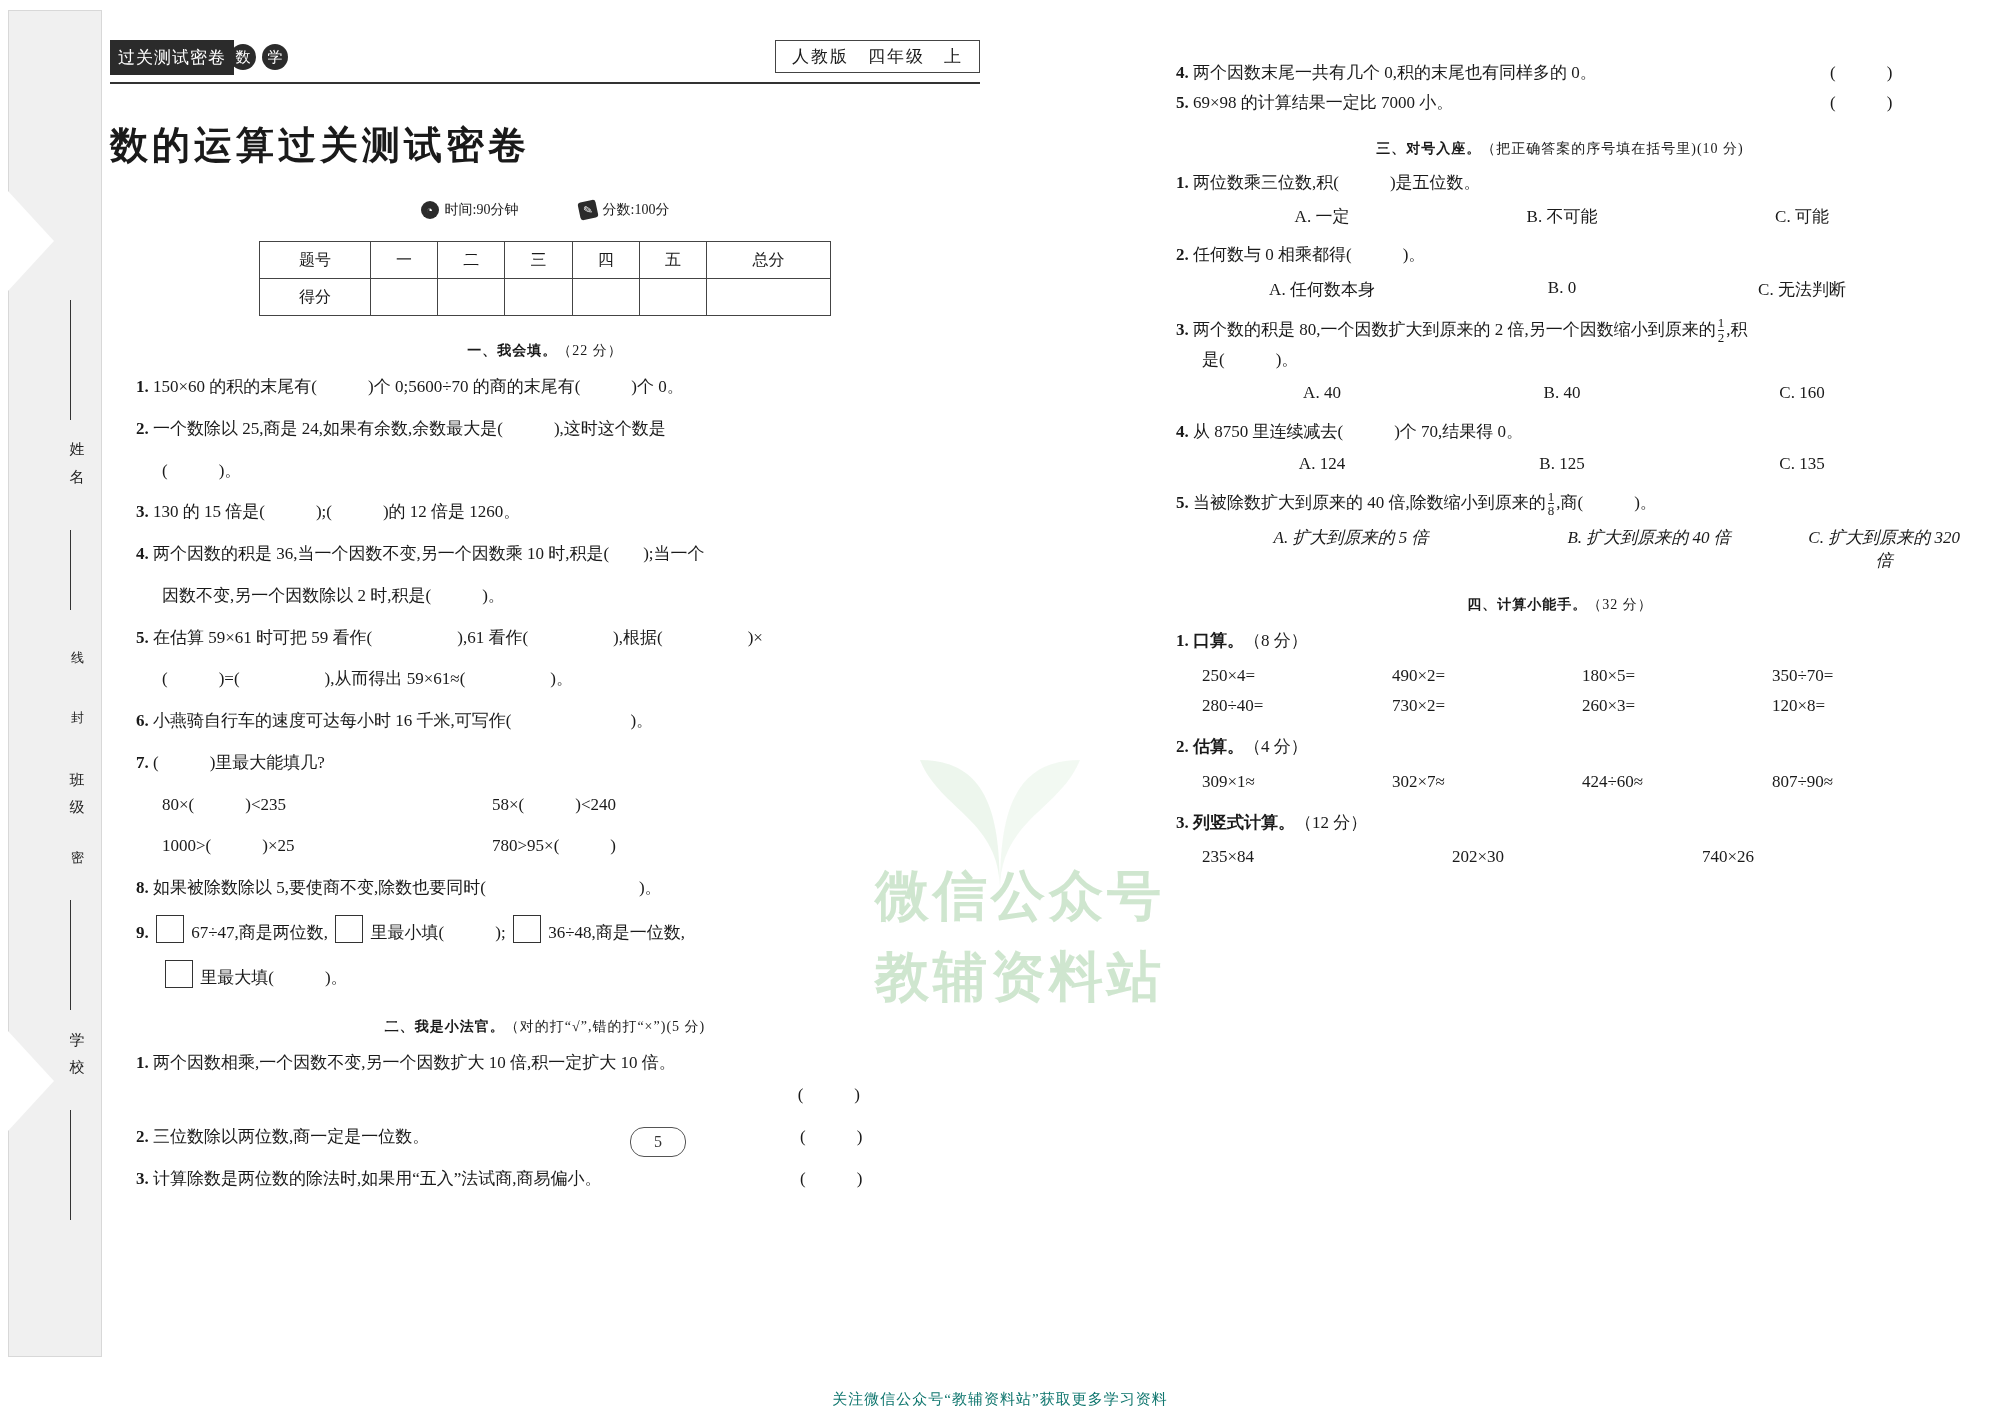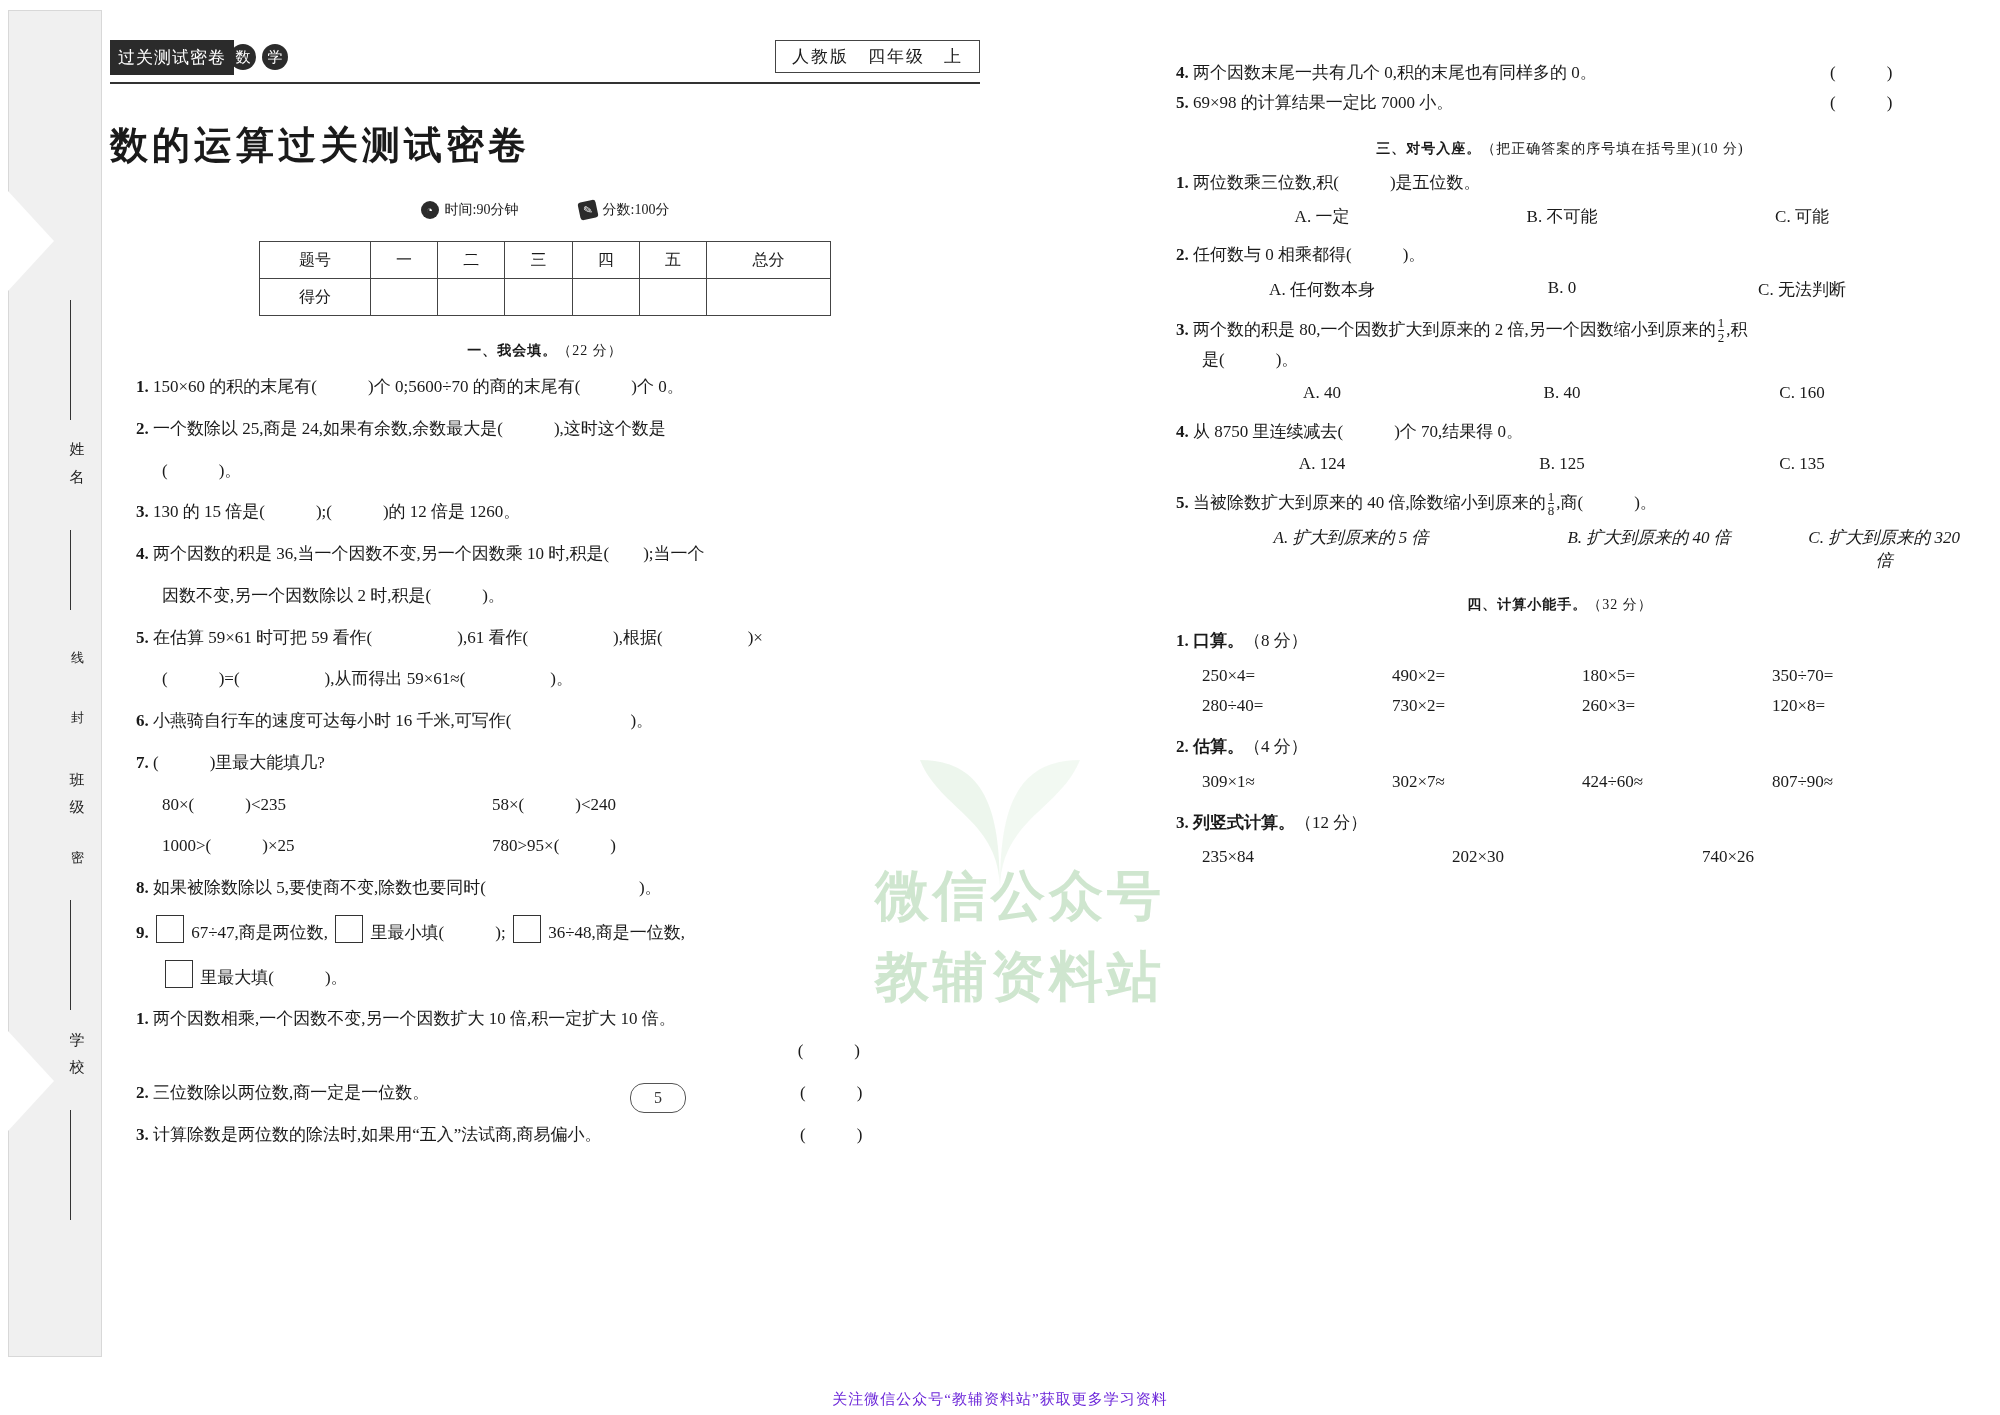--- a/index.html
+++ b/index.html
@@ -107,21 +107,21 @@
 
   .pagenum{
     position:absolute;bottom:36px;
     width:54px;height:28px;border:1px solid #555;border-radius:14px;
     display:flex;align-items:center;justify-content:center;font-size:16px;color:#333;
   }
   .pagenum.l{left:520px;}
 
   .footer{
     position:absolute;bottom:6px;left:0;width:2000px;text-align:center;
-    font-size:15px;color:#6d28d9;letter-spacing:1px;
+    font-size:15px;color:#0f766e;letter-spacing:1px;
   }
 
   
   .wm{
     position:absolute;left:760px;top:860px;width:520px;text-align:center;
     color:#cfe6cf;pointer-events:none;
   }
   .wm .l1{font-size:54px;font-weight:bold;letter-spacing:4px;}
   .wm .l2{font-size:54px;font-weight:bold;letter-spacing:4px;margin-top:8px;}
   .leaf{
@@ -271,20 +271,23 @@
       <span class="box"></span>
       <span>里最小填(　　　);</span>
       <span class="box"></span>
       <span>36÷48,商是一位数,</span>
     </div>
     <div class="q ind">
       <span class="box"></span>
       <span>里最大填(　　　)。</span>
     </div>
 
+    <div class="sec">
+      <span>二、我是小法官。</span><span class="pts">（对的打“√”,错的打“×”)(5 分)</span>
+    </div>
 
     <div class="q">
       <span class="n">1.</span>
       <span>两个因数相乘,一个因数不变,另一个因数扩大 10 倍,积一定扩大 10 倍。</span>
     </div>
     <div class="q" style="text-align:right;padding-right:120px;margin-top:2px;">(　　　)</div>
 
     <div class="q" style="position:relative;">
       <span class="n">2.</span>
       <span>三位数除以两位数,商一定是一位数。</span>

